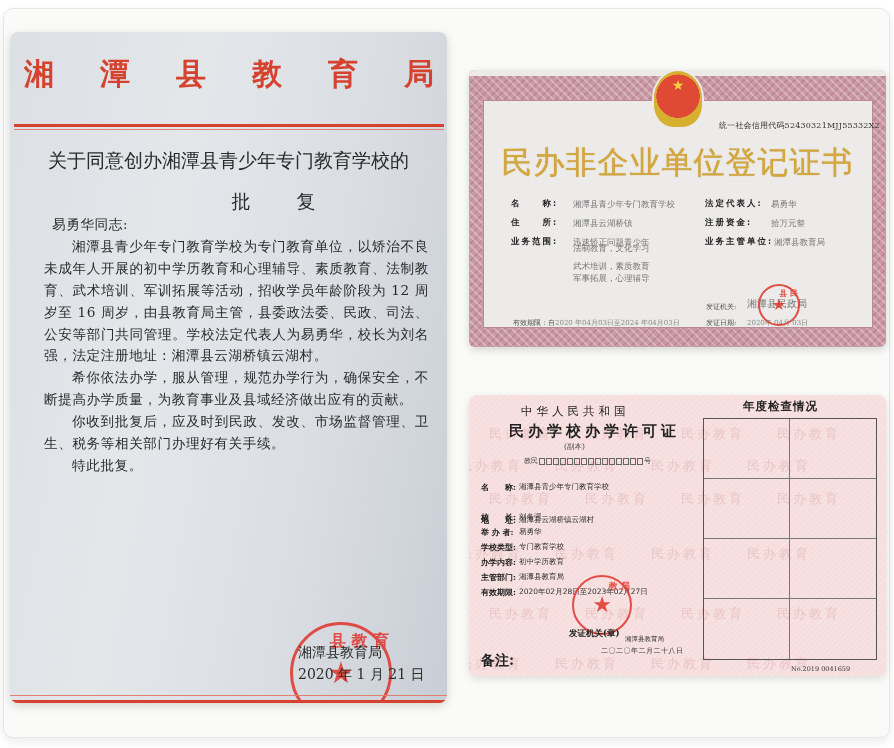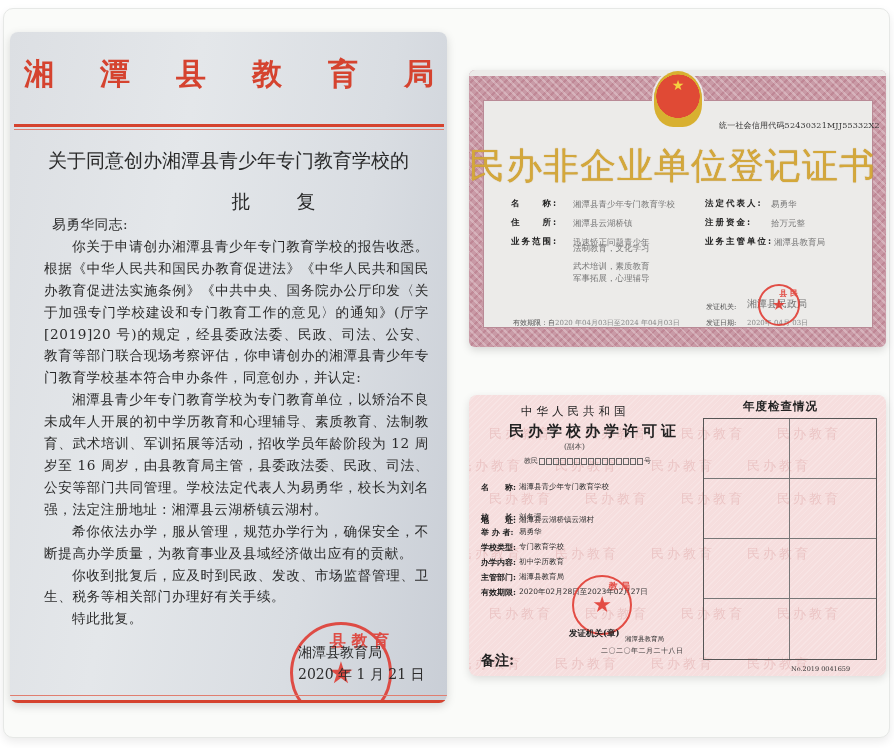--- a/index.html
+++ b/index.html
@@ -72,22 +72,22 @@
     background: #ecebe9; border: 1px solid #b98a96;
   }
   .cert .emblem {
     position: absolute; left: 185px; top: 1px; width: 48px; height: 56px; border-radius: 50% 50% 40% 40%;
     background: radial-gradient(circle at 50% 45%, #e04a35 0 55%, #d8b030 56% 100%);
     box-shadow: 0 0 0 2px #ecebe9;
   }
   .cert .emblem .star { position: absolute; left: 0; top: 6px; width: 100%; text-align: center; color: #f5d040; font-size: 14px; }
   .cert .credit { position: absolute; left: 250px; top: 50px; font-size: 8px; color: #333; letter-spacing: 0.2px; }
   .cert .title {
-    position: absolute; left: 0; top: 72px; width: 417px; 
-    font-family: "DejaVu Sans", sans-serif; font-size: 36px; color: #d4a83a; letter-spacing: 1px;
+    position: absolute; left: 0; top: 72px; width: 417px; text-align: center;
+    font-family: "DejaVu Sans", sans-serif; font-size: 31px; color: #d4a83a; letter-spacing: 1px;
     text-shadow: 0 0 1px #b5862a;
   }
   .cert .field { position: absolute; font-size: 8.5px; color: #222; font-weight: bold; letter-spacing: 2px; }
   .cert .val { position: absolute; font-size: 8.5px; color: #777; line-height: 12.5px; font-family: "DejaVu Sans", sans-serif; }
   .cert .small { position: absolute; font-size: 7px; color: #555; }
 
   
   .license {
     position: absolute; left: 469px; top: 395px; width: 417px; height: 281px;
     border-radius: 8px; overflow: hidden;
@@ -131,21 +131,20 @@
     <span>教</span>
     <span>育</span>
     <span>局</span>
   </div>
   <div class="rule-top"></div>
   <div class="rule-top2"></div>
   <div class="title">关于同意创办湘潭县青少年专门教育学校的</div>
   <div class="subtitle">批 复</div>
   <div class="body">
     <p class="salutation">易勇华同志:</p>
-    <p class="indent">你关于申请创办湘潭县青少年专门教育学校的报告收悉。根据《中华人民共和国民办教育促进法》《中华人民共和国民办教育促进法实施条例》《中共中央、国务院办公厅印发〈关于加强专门学校建设和专门教育工作的意见〉的通知》(厅字[2019]20 号)的规定，经县委政法委、民政、司法、公安、教育等部门联合现场考察评估，你申请创办的湘潭县青少年专门教育学校基本符合申办条件，同意创办，并认定:</p>
     <p class="indent">湘潭县青少年专门教育学校为专门教育单位，以矫治不良未成年人开展的初中学历教育和心理辅导、素质教育、法制教育、武术培训、军训拓展等活动，招收学员年龄阶段为 12 周岁至 16 周岁，由县教育局主管，县委政法委、民政、司法、公安等部门共同管理。学校法定代表人为易勇华，校长为刘名强，法定注册地址：湘潭县云湖桥镇云湖村。</p>
     <p class="indent">希你依法办学，服从管理，规范办学行为，确保安全，不断提高办学质量，为教育事业及县域经济做出应有的贡献。</p>
     <p class="indent">你收到批复后，应及时到民政、发改、市场监督管理、卫生、税务等相关部门办理好有关手续。</p>
     <p class="indent">特此批复。</p>
   </div>
   <div class="seal" style="left:280px; top:590px; width:102px; height:102px;">
     <span class="arc">县 教 育</span>
     <span class="star">★</span>
   </div>
   <div class="sign">湘潭县教育局</div>

